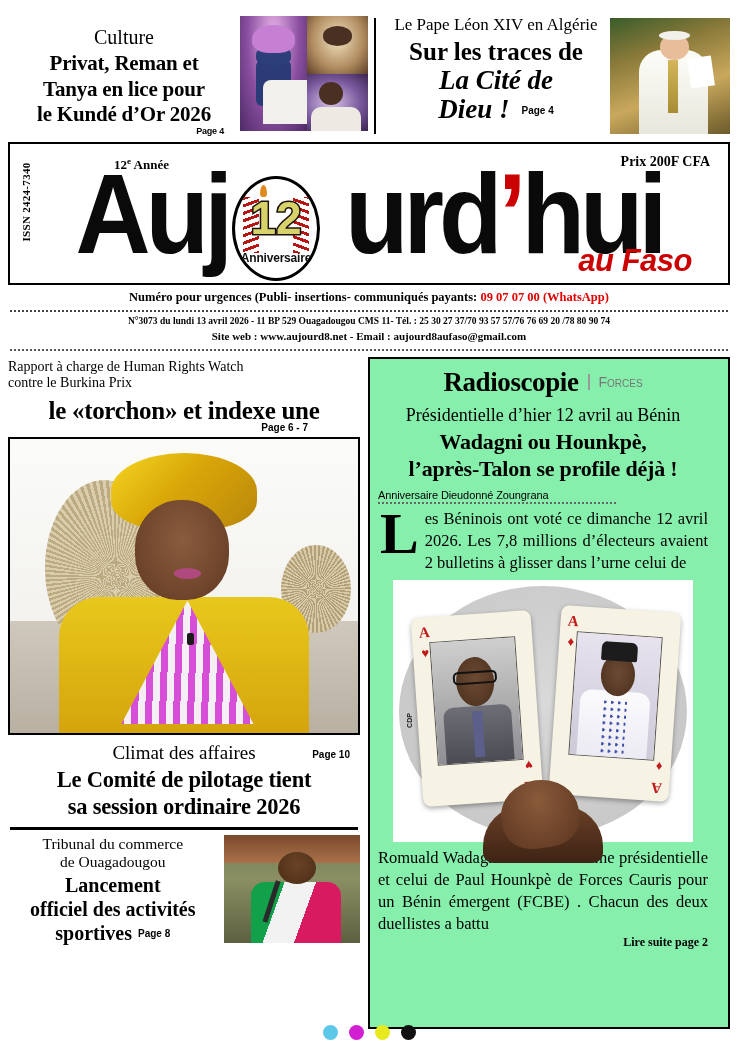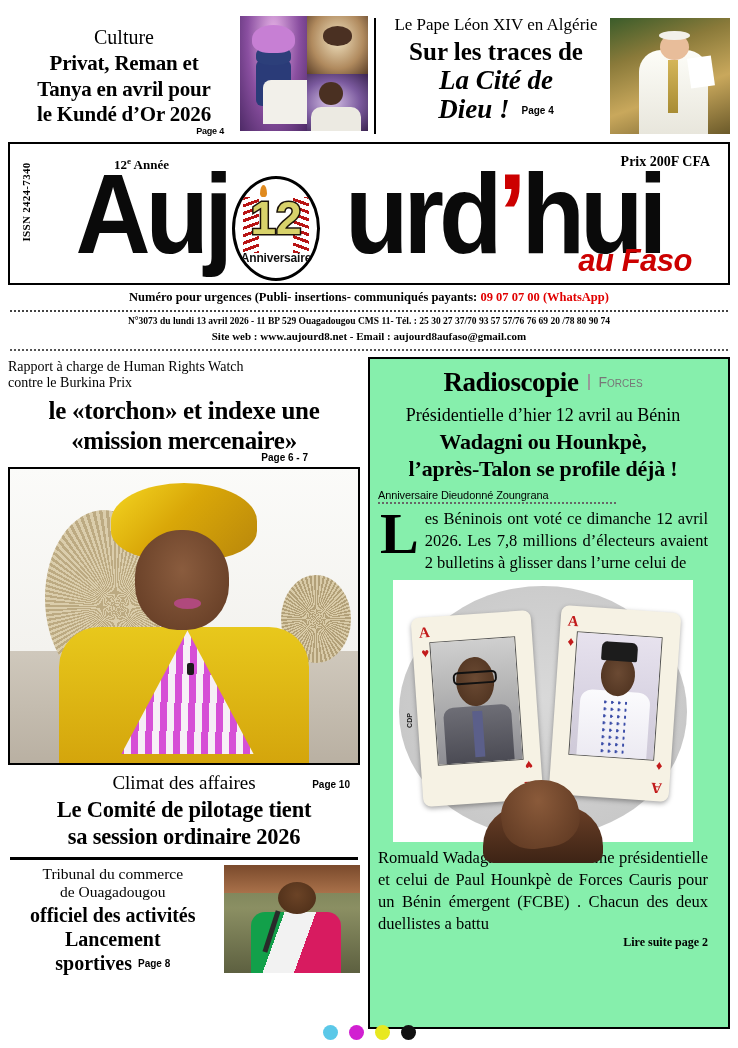--- a/index.html
+++ b/index.html
@@ -458,21 +458,21 @@
 </style>
 </head>
 <body>
 
 <div class="top-strip">
 
   <div class="teaser-left">
     <div class="teaser-kicker">Culture</div>
     <div class="teaser-head">
       <div>Privat, Reman et</div>
-      <div>Tanya en avril pour</div>
+      <div>Tanya en lice pour</div>
       <div>le Kundé d’Or 2026</div>
     </div>
     <div class="pagetag">Page 4</div>
   </div>
 
   <div class="photo photo-culture">
     <div class="pc-a"></div>
     <div class="pc-b"></div>
       <div class="pc-b2"></div>
     <div class="pc-c"></div>
@@ -533,21 +533,20 @@
 <div class="body-cols">
 
   <div class="col-left">
 
     <div class="lead-kicker">
       <div>Rapport à charge de Human Rights Watch</div>
       <div>contre le Burkina Prix</div>
     </div>
     <div class="lead-head">
       <div>le «torchon» et indexe une</div>
-      <div>«mission mercenaire»</div>
     </div>
     <div class="lead-pagetag">Page 6 - 7</div>
 
     <div class="photo photo-yamb">
       <div class="yb-bg"></div>
       <div class="yb-fan"></div>
       <div class="yb-fan2"></div>
       <div class="yb-body"></div>
       <div class="yb-collar"></div>
       <div class="yb-turban"></div>
@@ -567,22 +566,22 @@
 
     <div class="hr-thick"></div>
 
     <div class="trib">
       <div class="trib-txt">
         <div class="trib-kicker">
           <div>Tribunal du commerce</div>
           <div>de Ouagadougou</div>
         </div>
         <div class="trib-head">
+          <div>Lancement</div>
           <div>officiel des activités</div>
-          <div>Lancement</div>
           <div><span>sportives</span><span class="pg">Page 8</span></div>
         </div>
       </div>
       <div class="photo photo-trib">
         <div class="tb-roof"></div>
         <div class="tb-body"></div>
         <div class="tb-head"></div>
         <div class="tb-mic"></div>
       </div>
     </div>

